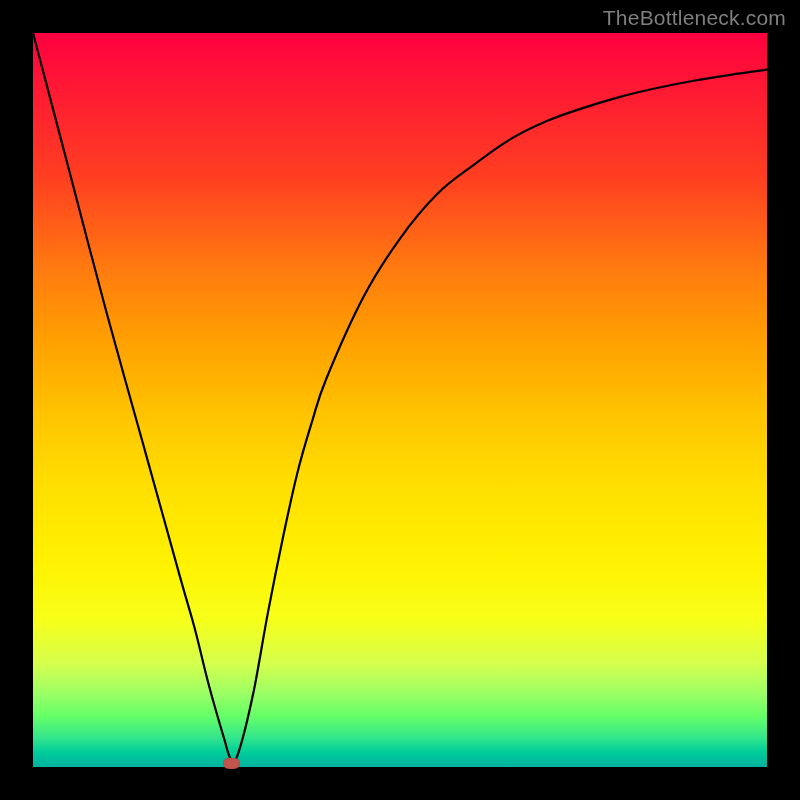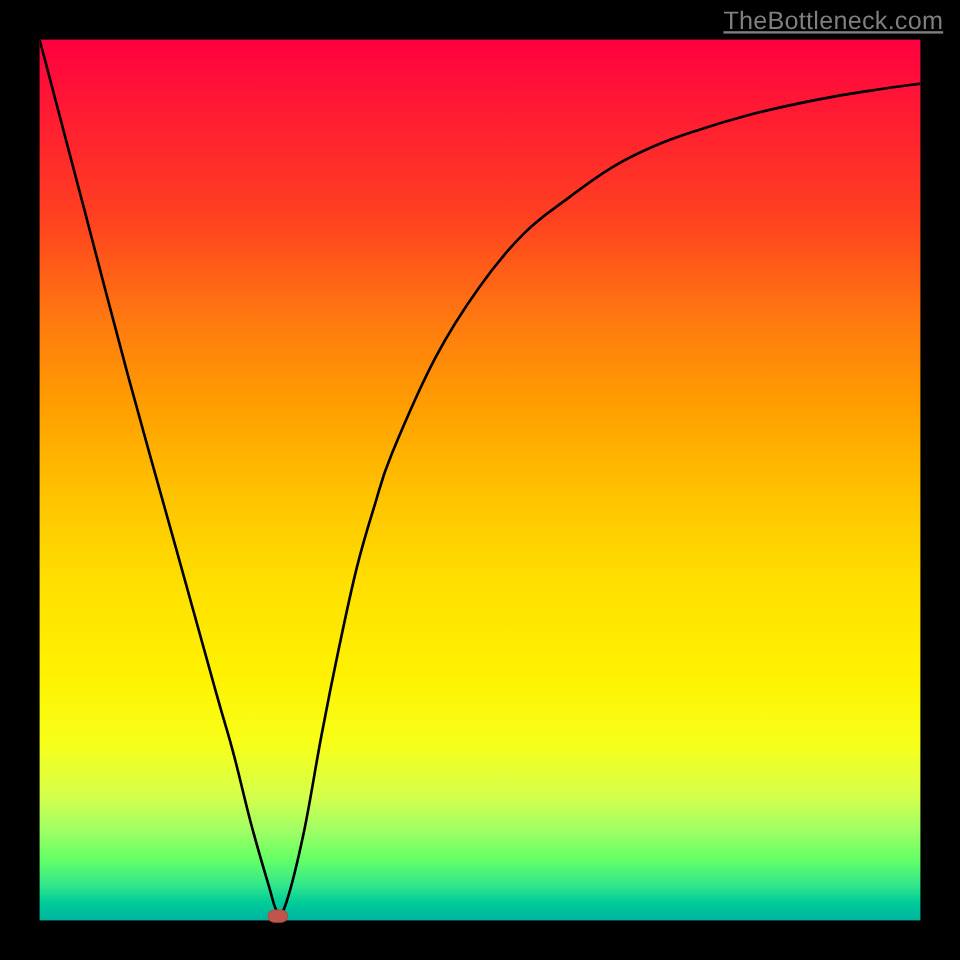--- a/index.html
+++ b/index.html
@@ -43,21 +43,20 @@
   }
   .watermark {
     position: absolute;
     top: 6px;
     right: 14px;
     font-family: Arial, Helvetica, sans-serif;
     font-size: 21px;
     color: #7f7f7f;
     letter-spacing: 0.2px;
     user-select: none;
-    text-decoration: underline;
   }
   svg.curve {
     position: absolute;
     left: 0;
     top: 0;
     width: 734px;
     height: 734px;
   }
   .marker {
     position: absolute;

